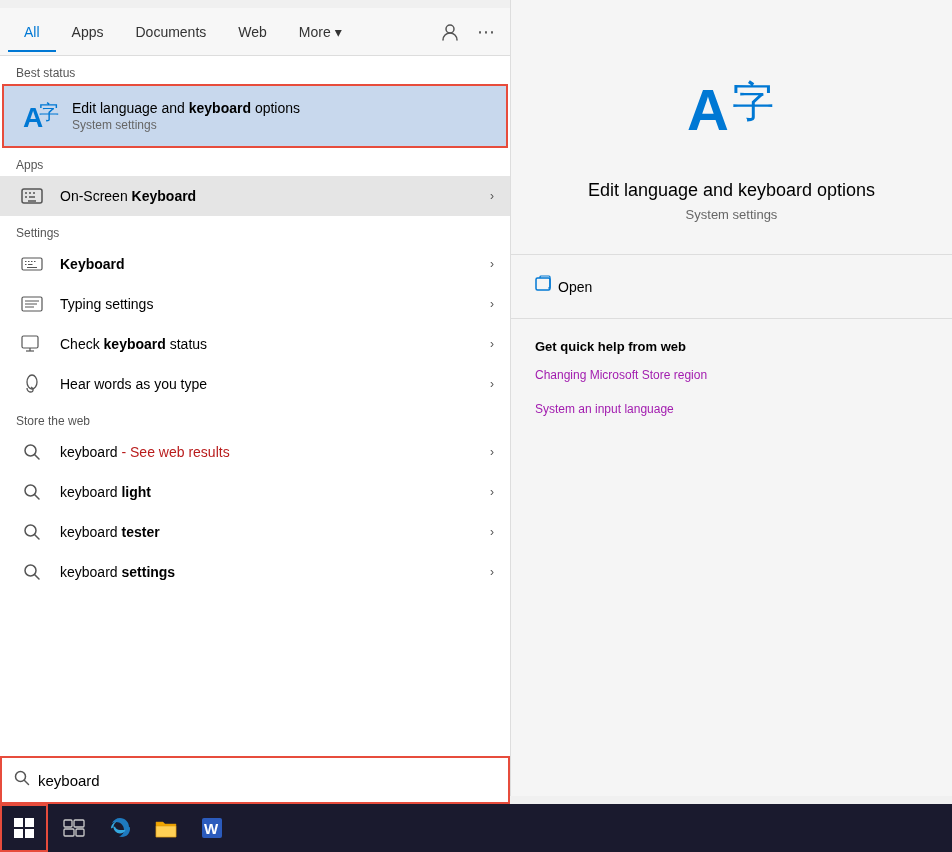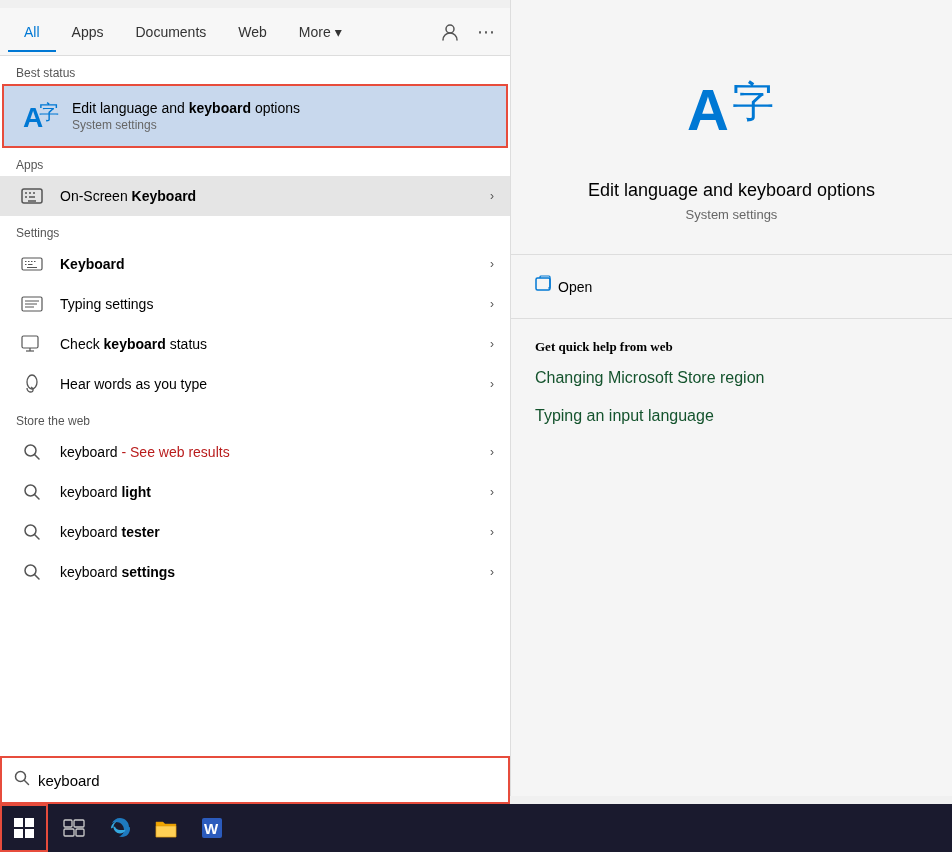--- a/index.html
+++ b/index.html
@@ -301,27 +301,26 @@
     .open-label {
       font-size: 14px;
       color: #000;
     }
     .quick-help-label {
       width: 100%;
       padding: 12px 24px 4px;
       font-size: 13px;
       font-weight: 600;
       color: #000;
-      font-family: Liberation Serif, serif;
     }
     .quick-link {
       width: 100%;
       padding: 10px 24px;
-      font-size: 16px;
-      color: #14532d;
+      font-size: 12px;
+      color: #a21caf;
       cursor: pointer;
     }
   </style>
 </head>
 <body>
 
 <div class="start-menu">
   <div class="left-panel">
 
     <div class="tabs">
@@ -526,21 +525,21 @@
       <svg width="18" height="18" viewBox="0 0 18 18" fill="none">
         <rect x="1" y="3" width="14" height="12" rx="1.5" stroke="#0078d4" stroke-width="1.5"></rect>
         <path d="M5 3V2a1 1 0 011-1h8a1 1 0 011 1v10a1 1 0 01-1 1h-1" stroke="#0078d4" stroke-width="1.2"></path>
       </svg>
     </span>
     <span class="open-label">Open</span>
   </div>
   <div class="right-divider"></div>
   <div class="quick-help-label">Get quick help from web</div>
   <div class="quick-link">Changing Microsoft Store region</div>
-  <div class="quick-link">Typing an input language</div>
+  <div class="quick-link">System an input language</div>
 </div>
 
 <div class="taskbar">
   <div class="start-button">
     <svg viewBox="0 0 22 22" fill="white" xmlns="http://www.w3.org/2000/svg">
       <rect x="1" y="1" width="9" height="9" fill="white"></rect>
       <rect x="12" y="1" width="9" height="9" fill="white"></rect>
       <rect x="1" y="12" width="9" height="9" fill="white"></rect>
       <rect x="12" y="12" width="9" height="9" fill="white"></rect>
     </svg>

